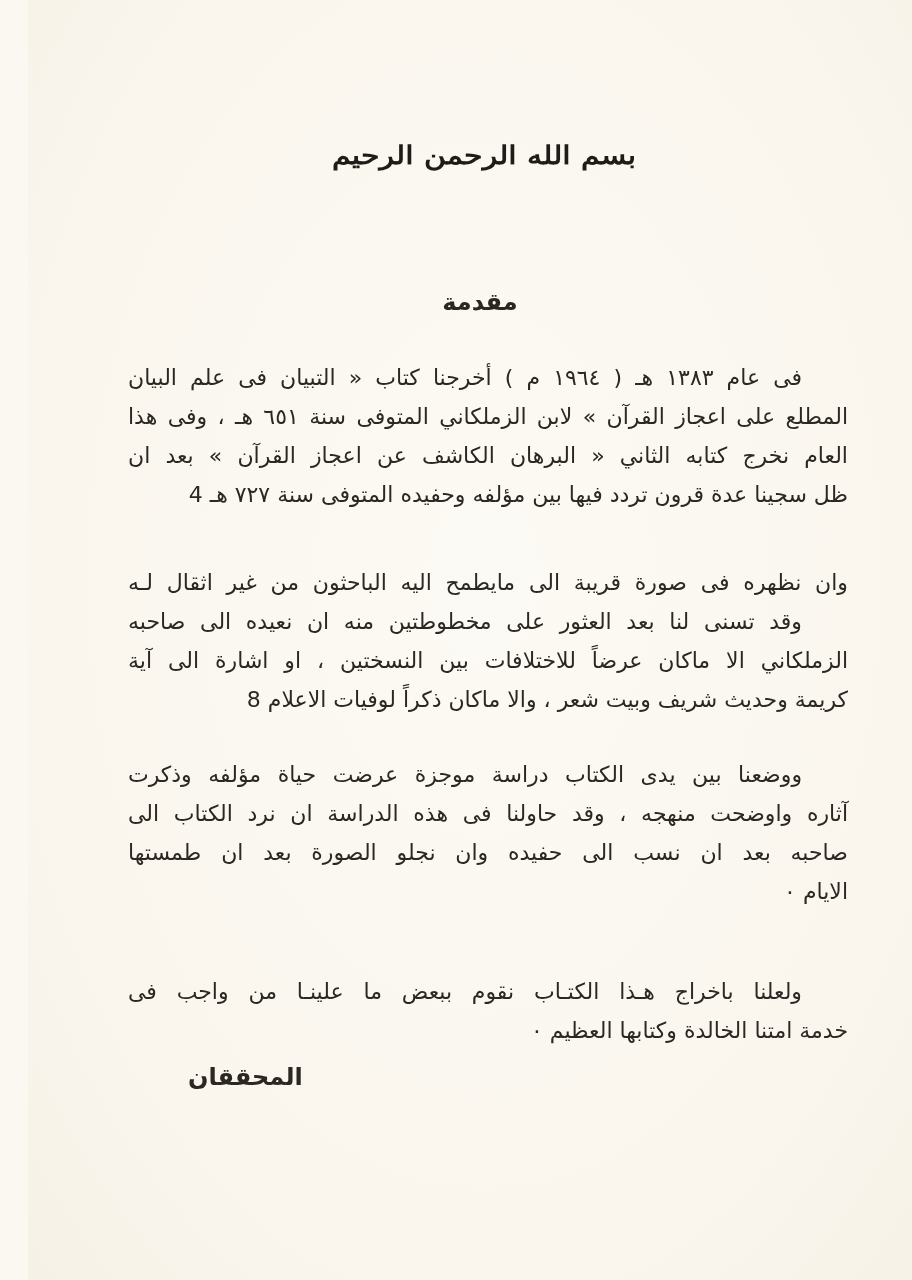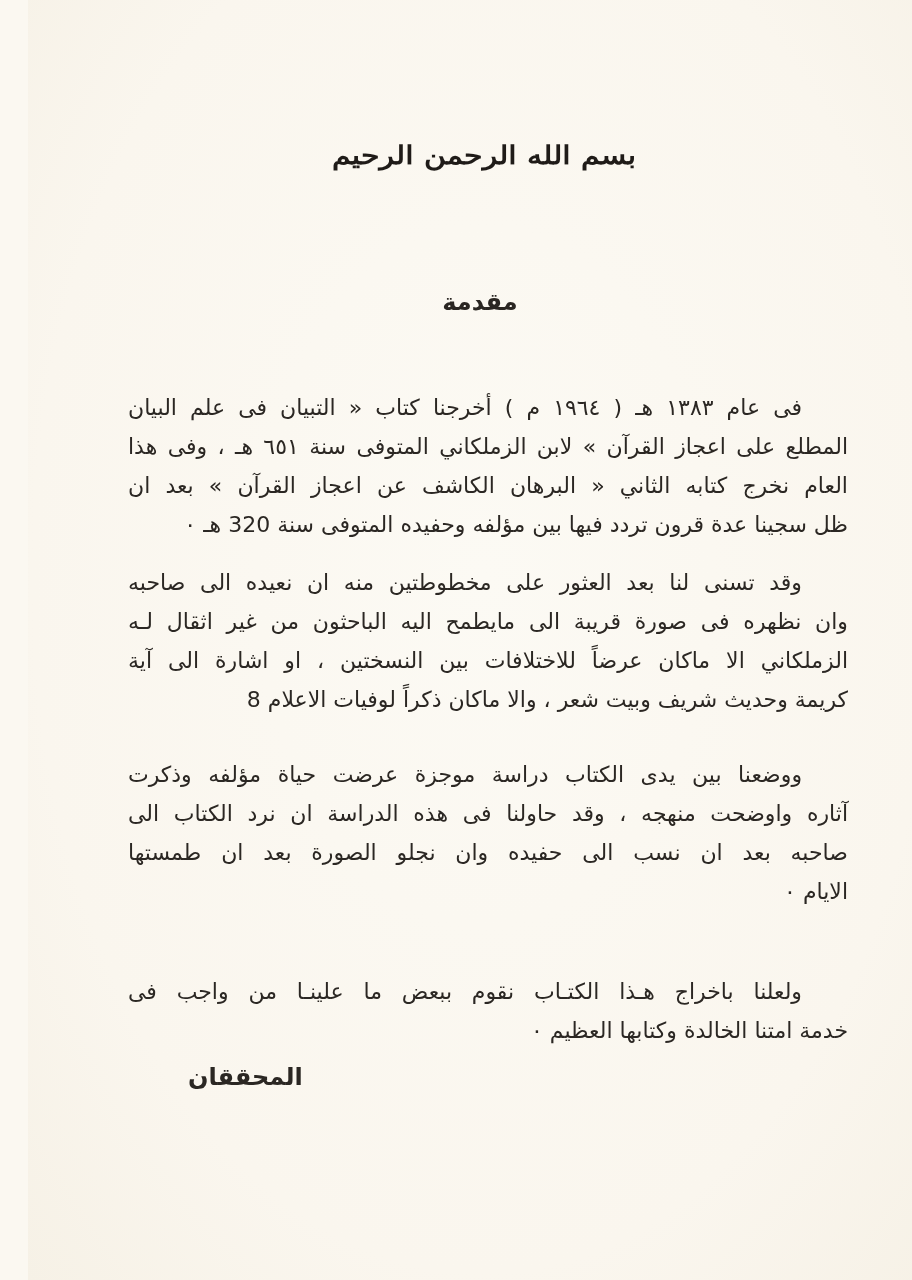--- a/index.html
+++ b/index.html
@@ -59,21 +59,21 @@
       text-align: justify;
       text-align-last: justify;
       white-space: nowrap;
     }
     .para .line.last {
       text-align-last: right;
     }
     .para .line.indent {
       padding-right: 46px;
     }
-    .p1 { top: 388px; }
+    .p1 { top: 358px; }
     .p2 { top: 563px; }
     .p3 { top: 755px; }
     .p4 { top: 972px; }
     .signature {
       position: absolute;
       top: 1063px;
       left: 160px;
       font-size: 24px;
       font-weight: bold;
       color: #2b2723;
@@ -96,28 +96,28 @@
 
   <div class="basmala">بسم الله الرحمن الرحيم</div>
 
   <div class="heading">مقدمة</div>
 
   <div class="body-text p1">
     <p class="para">
       <span class="line indent">فى عام ١٣٨٣ هـ ( ١٩٦٤ م ) أخرجنا كتاب « التبيان فى علم البيان</span>
       <span class="line">المطلع على اعجاز القرآن » لابن الزملكاني المتوفى سنة ٦٥١ هـ ، وفى هذا</span>
       <span class="line">العام نخرج كتابه الثاني « البرهان الكاشف عن اعجاز القرآن » بعد ان</span>
-      <span class="line last">ظل سجينا عدة قرون تردد فيها بين مؤلفه وحفيده المتوفى سنة 320 هـ ٠</span>
+      <span class="line last">ظل سجينا عدة قرون تردد فيها بين مؤلفه وحفيده المتوفى سنة ٧٢٧ هـ 4</span>
     </p>
   </div>
 
   <div class="body-text p2">
     <p class="para">
+      <span class="line">وان نظهره فى صورة قريبة الى مايطمح اليه الباحثون من غير اثقال لـه</span>
       <span class="line indent">وقد تسنى لنا بعد العثور على مخطوطتين منه ان نعيده الى صاحبه</span>
-      <span class="line">وان نظهره فى صورة قريبة الى مايطمح اليه الباحثون من غير اثقال لـه</span>
       <span class="line">الزملكاني الا ماكان عرضاً للاختلافات بين النسختين ، او اشارة الى آية</span>
       <span class="line last">كريمة وحديث شريف وبيت شعر ، والا ماكان ذكراً لوفيات الاعلام 8</span>
     </p>
   </div>
 
   <div class="body-text p3">
     <p class="para">
       <span class="line indent">ووضعنا بين يدى الكتاب دراسة موجزة عرضت حياة مؤلفه وذكرت</span>
       <span class="line">آثاره واوضحت منهجه ، وقد حاولنا فى هذه الدراسة ان نرد الكتاب الى</span>
       <span class="line">صاحبه بعد ان نسب الى حفيده وان نجلو الصورة بعد ان طمستها</span>

